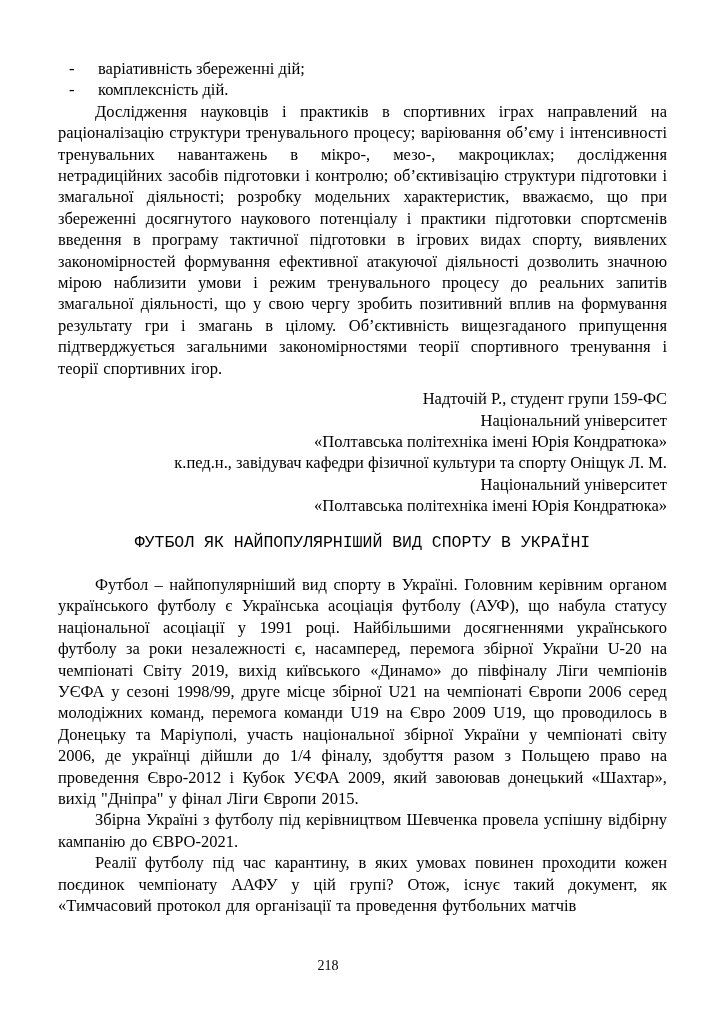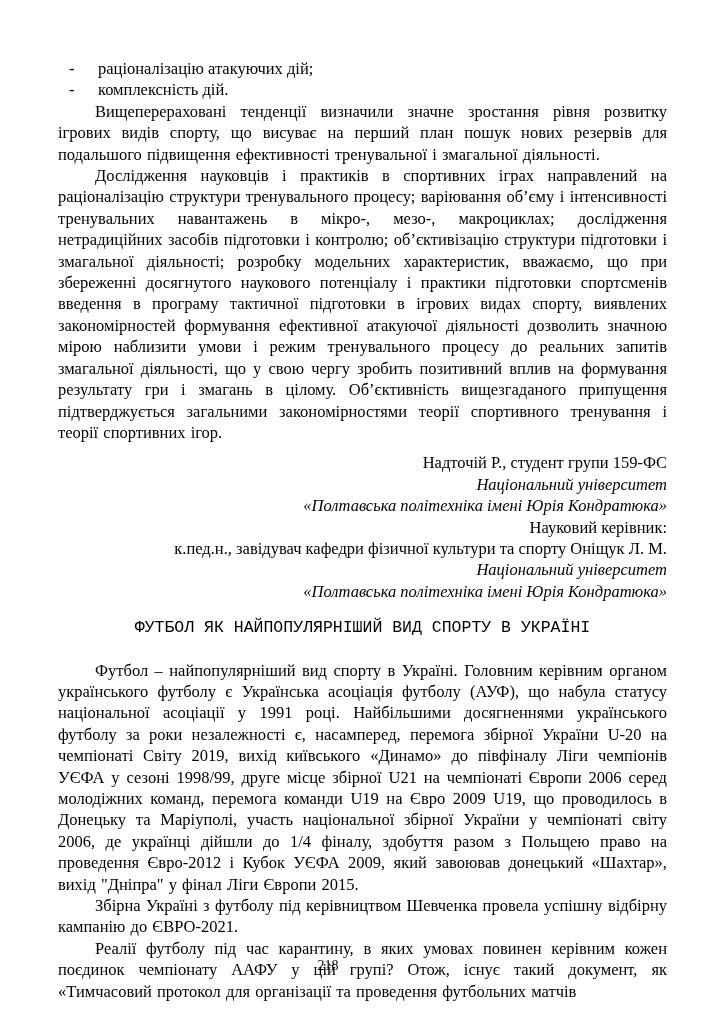--- a/index.html
+++ b/index.html
@@ -44,21 +44,20 @@
     word-spacing: 1px;
   }
   .author-block {
     margin-top: 9px;
     text-align: right;
   }
   .author-line {
     white-space: nowrap;
   }
   .italic {
-    font-style: italic;
   }
   .title {
     margin: 15px 0 21px 0;
     text-align: center;
     font-size: 16.5px;
     font-weight: normal;
     line-height: 21.4px;
     font-family: Liberation Mono, monospace;
   }
   .page-number {
@@ -72,45 +71,43 @@
   }
 </style>
 </head>
 <body>
 
 <div class="page">
 
   <ul class="dash-list">
     <li class="dash-row">
       <span class="dash-marker">-</span>
-      <span>раціоналізацію атакуючих дій;</span>
+      <span>варіативність збереженні дій;</span>
     </li>
     <li class="dash-row">
       <span class="dash-marker">-</span>
       <span>комплексність дій.</span>
     </li>
   </ul>
 
-  <p class="par">Вищеперераховані тенденції визначили значне зростання рівня розвитку ігрових видів спорту, що висуває на перший план пошук нових резервів для подальшого підвищення ефективності тренувальної і змагальної діяльності.</p>
 
   <p class="par">Дослідження науковців і практиків в спортивних іграх направлений на раціоналізацію структури тренувального процесу; варіювання об’єму і інтенсивності тренувальних навантажень в мікро-, мезо-, макроциклах; дослідження нетрадиційних засобів підготовки і контролю; об’єктивізацію структури підготовки і змагальної діяльності; розробку модельних характеристик, вважаємо, що при збереженні досягнутого наукового потенціалу і практики підготовки спортсменів введення в програму тактичної підготовки в ігрових видах спорту, виявлених закономірностей формування ефективної атакуючої діяльності дозволить значною мірою наблизити умови і режим тренувального процесу до реальних запитів змагальної діяльності, що у свою чергу зробить позитивний вплив на формування результату гри і змагань в цілому. Об’єктивність вищезгаданого припущення підтверджується загальними закономірностями теорії спортивного тренування і теорії спортивних ігор.</p>
 
   <div class="author-block">
     <div class="author-line">Надточій Р., студент групи 159-ФС</div>
     <div class="author-line italic">Національний університет</div>
     <div class="author-line italic">«Полтавська політехніка імені Юрія Кондратюка»</div>
-    <div class="author-line">Науковий керівник:</div>
     <div class="author-line">к.пед.н., завідувач кафедри фізичної культури та спорту Оніщук Л. М.</div>
     <div class="author-line italic">Національний університет</div>
     <div class="author-line italic">«Полтавська політехніка імені Юрія Кондратюка»</div>
   </div>
 
   <h1 class="title">ФУТБОЛ ЯК НАЙПОПУЛЯРНІШИЙ ВИД СПОРТУ В УКРАЇНІ</h1>
 
   <p class="par">Футбол – найпопулярніший вид спорту в Україні. Головним керівним органом українського футболу є Українська асоціація футболу (АУФ), що набула статусу національної асоціації у 1991 році. Найбільшими досягненнями українського футболу за роки незалежності є, насамперед, перемога збірної України U-20 на чемпіонаті Світу 2019, вихід київського «Динамо» до півфіналу Ліги чемпіонів УЄФА у сезоні 1998/99, друге місце збірної U21 на чемпіонаті Європи 2006 серед молодіжних команд, перемога команди U19 на Євро 2009 U19, що проводилось в Донецьку та Маріуполі, участь національної збірної України у чемпіонаті світу 2006, де українці дійшли до 1/4 фіналу, здобуття разом з Польщею право на проведення Євро-2012 і Кубок УЄФА 2009, який завоював донецький «Шахтар», вихід "Дніпра" у фінал Ліги Європи 2015.</p>
 
   <p class="par">Збірна Україні з футболу під керівництвом Шевченка провела успішну відбірну кампанію до ЄВРО-2021.</p>
 
-  <p class="par">Реалії футболу під час карантину, в яких умовах повинен керівним кожен поєдинок чемпіонату ААФУ у цій групі? Отож, існує такий документ, як «Тимчасовий протокол для організації та проведення футбольних матчів</p>
+  <p class="par">Реалії футболу під час карантину, в яких умовах повинен проходити кожен поєдинок чемпіонату ААФУ у цій групі? Отож, існує такий документ, як «Тимчасовий протокол для організації та проведення футбольних матчів</p>
 
   <div class="page-number">218</div>
 
 </div>
 
 </body></html>

